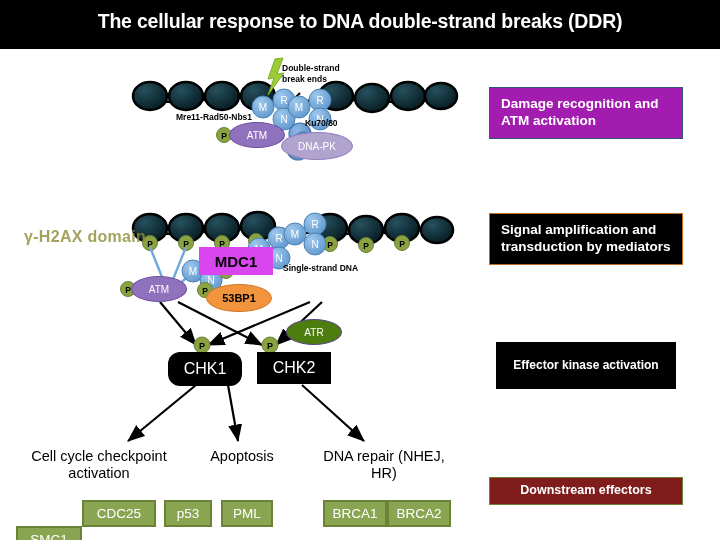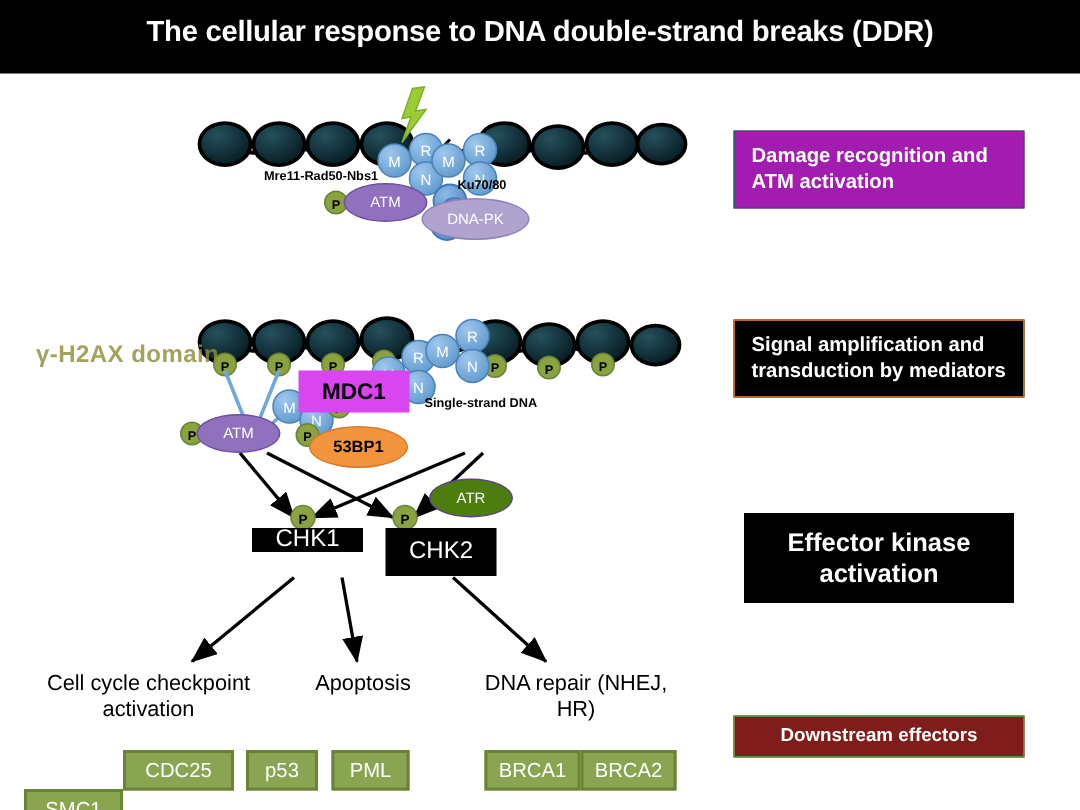--- a/index.html
+++ b/index.html
@@ -44,39 +44,39 @@
     color:#ffffff;font-size:13.5px;padding-left:11px;
     text-align:left;
   }
   .sb-orange{
     left:489px;top:213px;width:194px;height:52px;
     background:#000000;border:1px solid #c06a22;
     color:#ffffff;font-size:13.5px;padding-left:11px;
     text-align:left;
   }
   .sb-black{
-    left:496px;top:342px;width:180px;height:60px;
+    left:496px;top:342px;width:180px;height:47px;
     background:#000000;border:1px solid #000000;
-    color:#ffffff;font-size:17px;
+    color:#ffffff;font-size:12px;
     text-align:center;justify-content:center;
   }
   .sb-green{
     left:489px;top:477px;width:194px;height:28px;
     background:#7f1d1d;border:1px solid #6b8337;
     color:#ffffff;font-size:12.5px;
     text-align:center;justify-content:center;
   }
 
   
   .kbox{
     position:absolute;background:#000000;
     color:#ffffff;display:flex;align-items:center;justify-content:center;
     font-size:16px;box-sizing:border-box;
   }
-  .k-chk1{left:168px;top:352px;width:74px;height:16px;}
+  .k-chk1{left:168px;top:352px;width:74px;height:34px;border-radius:12px;}
   .k-chk2{left:257px;top:352px;width:74px;height:32px;}
 
   
   .chip{
     position:absolute;box-sizing:border-box;
     background:#8aa552;border:2px solid #6b8337;
     color:#ffffff;font-size:13.5px;
     display:flex;align-items:center;justify-content:center;
   }
   .c-smc1 {left:16px; top:526px;width:66px;height:27px;}
@@ -332,20 +332,21 @@
   </svg>
 
   <div class="oval ov-atm1">ATM</div>
   <div class="oval ov-dnapk">DNA-PK</div>
   <div class="oval ov-atm2">ATM</div>
   <div class="oval ov-53bp1">53BP1</div>
   <div class="oval ov-atr">ATR</div>
 
   <div class="mdc1">MDC1</div>
 
+  <div class="smalllabel lbl-dsb">Double-strand break ends</div>
   <div class="smalllabel lbl-mrn">Mre11-Rad50-Nbs1</div>
   <div class="smalllabel lbl-ku">Ku70/80</div>
   <div class="smalllabel lbl-ssdna">Single-strand DNA</div>
   <div class="lbl-gh2ax">γ-H2AX domain</div>
 
   <div class="kbox k-chk1">CHK1</div>
   <div class="kbox k-chk2">CHK2</div>
 
   <div class="cap cap-ccp">Cell cycle checkpoint activation</div>
   <div class="cap cap-apo">Apoptosis</div>

